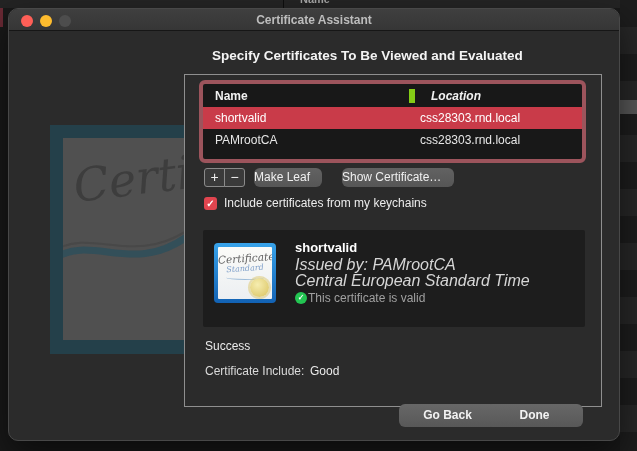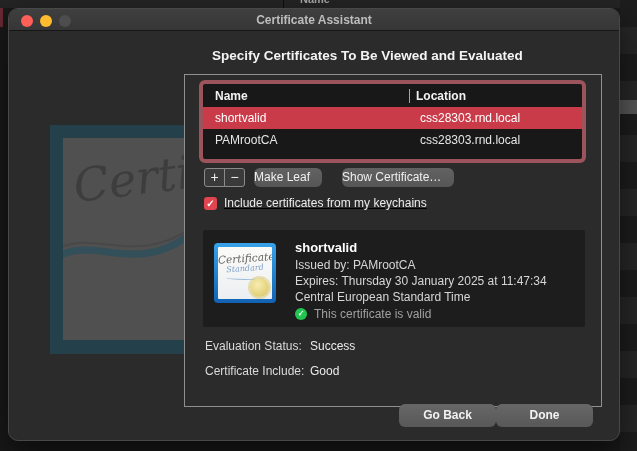--- a/index.html
+++ b/index.html
@@ -43,36 +43,36 @@
   .panel { position:absolute; left:175px; top:65px; width:418px; height:333px;
            border:1px solid #8f8f8f; background:#2b2b2b; }
 
   .table-ring { position:absolute; left:14px; top:5px; width:387px; height:83px;
                 border:4px solid #9c545c; border-radius:6px; background:#181818; overflow:hidden; }
   .cert-table { width:100%; font-size:12px; color:#e6e6e6; }
   .t-row { display:flex; align-items:center; height:22px; }
   .t-head { height:23px; font-weight:bold; color:#f2f2f2; }
   .cell-name { width:206px; padding-left:12px; white-space:nowrap; overflow:hidden; }
   .cell-loc  { flex:1; padding-left:11px; white-space:nowrap; overflow:hidden; position:relative; }
-  .t-head .cell-loc { border-left:1px solid #84cc16; padding-left:6px; }
+  .t-head .cell-loc { border-left:6px solid #84cc16; padding-left:16px;font-style:italic; }
   .row-selected { background:#c93b49; color:#ffffff; }
 
   .seg-group { position:absolute; left:19px; top:93px; display:flex; }
   .seg-btn { width:21px; height:19px; background:#3a3a3a; border:1px solid #8a8a8a; color:#eeeeee;
              font-size:14px; line-height:17px; text-align:center; }
   .seg-btn.first { border-radius:3px 0 0 3px; }
   .seg-btn.last  { border-radius:0 3px 3px 0; margin-left:-1px; }
 
   .pill-btn { position:absolute; top:93px; height:19px; border-radius:6px;
               background:linear-gradient(180deg,#626262,#565656); color:#f0f0f0;
               font-size:12px; text-align:left; line-height:19px; }
   .pill-makeleaf { left:69px;  width:68px; }
   .pill-showcert { left:157px; width:112px; }
 
-  .chk-row { position:absolute; left:19px; top:121px; display:flex; align-items:center; gap:7px;text-decoration:underline; }
+  .chk-row { position:absolute; left:19px; top:121px; display:flex; align-items:center; gap:7px; }
   .chk-box { width:13px; height:13px; border-radius:3px; background:#e1454f; position:relative; }
   .chk-box::after { content:"✓"; position:absolute; left:0; top:0; width:13px; height:13px;
                     color:#ffffff; font-size:10px; font-weight:bold; line-height:13px; text-align:center; }
   .chk-label { font-size:12px; color:#ececec; }
 
   .cert-box { position:absolute; left:18px; top:155px; width:382px; height:97px; background:#1d1d1d; border-radius:2px; }
   .cert-icon { position:absolute; left:11px; top:13px; width:62px; height:60px; border-radius:4px;
                background:linear-gradient(180deg,#38a3ea,#1262b4); }
   .cert-icon .ci-inner { position:absolute; left:4px; top:4px; right:4px; bottom:4px;
                background:linear-gradient(180deg,#fbfbf8,#eceff2); border-radius:1px; overflow:hidden; }
@@ -80,38 +80,38 @@
               font-size:10.5px; color:#5f5f5f; transform:rotate(-4deg); }
   .ci-word2 { text-align:center; font-family:"DejaVu Serif", serif; font-style:italic;
               font-size:8px; color:#7e9fc9; transform:rotate(-4deg); }
   .ci-wave { margin:2px auto 0; width:72%; height:5px; border-bottom:1px solid #9dbbd8; border-radius:50%; }
   .ci-seal { position:absolute; right:3px; bottom:2px; width:19px; height:19px; border-radius:50%;
              background:radial-gradient(circle at 40% 35%, #f6edb0, #d9c25e);
              box-shadow:0 0 0 2px rgba(217,194,94,.45); }
 
   .cert-text { position:absolute; left:92px; top:10px; }
   .cert-name { font-size:13px; font-weight:bold; color:#ffffff; margin-bottom:2px; }
-  .cert-line { font-size:12px; color:#d6d6d6; line-height:16px; }
-  .valid-row { display:flex; align-items:center; gap:7px; margin-top:2px; }
+  .cert-line { font-size:16px; color:#d6d6d6; line-height:16px;font-style:italic; }
+  .valid-row { display:flex; align-items:center; gap:1px; margin-top:2px; }
   .valid-badge { width:12px; height:12px; border-radius:50%; background:#23c552; position:relative; }
   .valid-badge::after { content:"✓"; position:absolute; left:0; top:0; width:12px; height:12px;
              color:#ffffff; font-size:8px; font-weight:bold; line-height:12px; text-align:center; }
   .valid-text { font-size:12px; color:#a0a0a0; }
 
   .status-line { position:absolute; left:20px; display:flex; font-size:12px; }
   .status-line .s-label { width:105px; color:#dadada; }
   .status-line .s-value { color:#eaeaea; }
   .status-eval { top:264px; }
   .status-cert { top:289px; }
 
   .footer-btn { position:absolute; top:395px; width:97px; height:23px; border-radius:6px;
                 background:linear-gradient(180deg,#676767,#585858); color:#f2f2f2;
                 font-size:12px; font-weight:bold; text-align:center; line-height:23px; }
   .btn-goback { left:390px; }
-  .btn-done   { left:487px; }
+  .btn-done   { left:477px; }
 </style>
 </head>
 <body>
 
 <div class="screen">
 
   <div class="bg-topstrip">
     <span class="bg-col-name">Name</span>
     <span class="bg-divider"></span>
   </div>
@@ -176,31 +176,29 @@
           <div class="ci-inner">
             <div class="ci-word1">Certificate</div>
             <div class="ci-word2">Standard</div>
             <div class="ci-wave"></div>
             <div class="ci-seal"></div>
           </div>
         </div>
         <div class="cert-text">
           <div class="cert-name">shortvalid</div>
           <div class="cert-line">Issued by: PAMrootCA</div>
-          <div class="cert-line">Expires: Thursday 30 January 2025 at 11:47:34</div>
           <div class="cert-line">Central European Standard Time</div>
           <div class="valid-row">
             <span class="valid-badge"></span>
             <span class="valid-text">This certificate is valid</span>
           </div>
         </div>
       </div>
 
       <div class="status-line status-eval">
-        <span class="s-label">Evaluation Status:</span>
         <span class="s-value">Success</span>
       </div>
       <div class="status-line status-cert">
         <span class="s-label">Certificate Include:</span>
         <span class="s-value">Good</span>
       </div>
     </div>
 
     <div class="footer-btn btn-goback">Go Back</div>
     <div class="footer-btn btn-done">Done</div>

